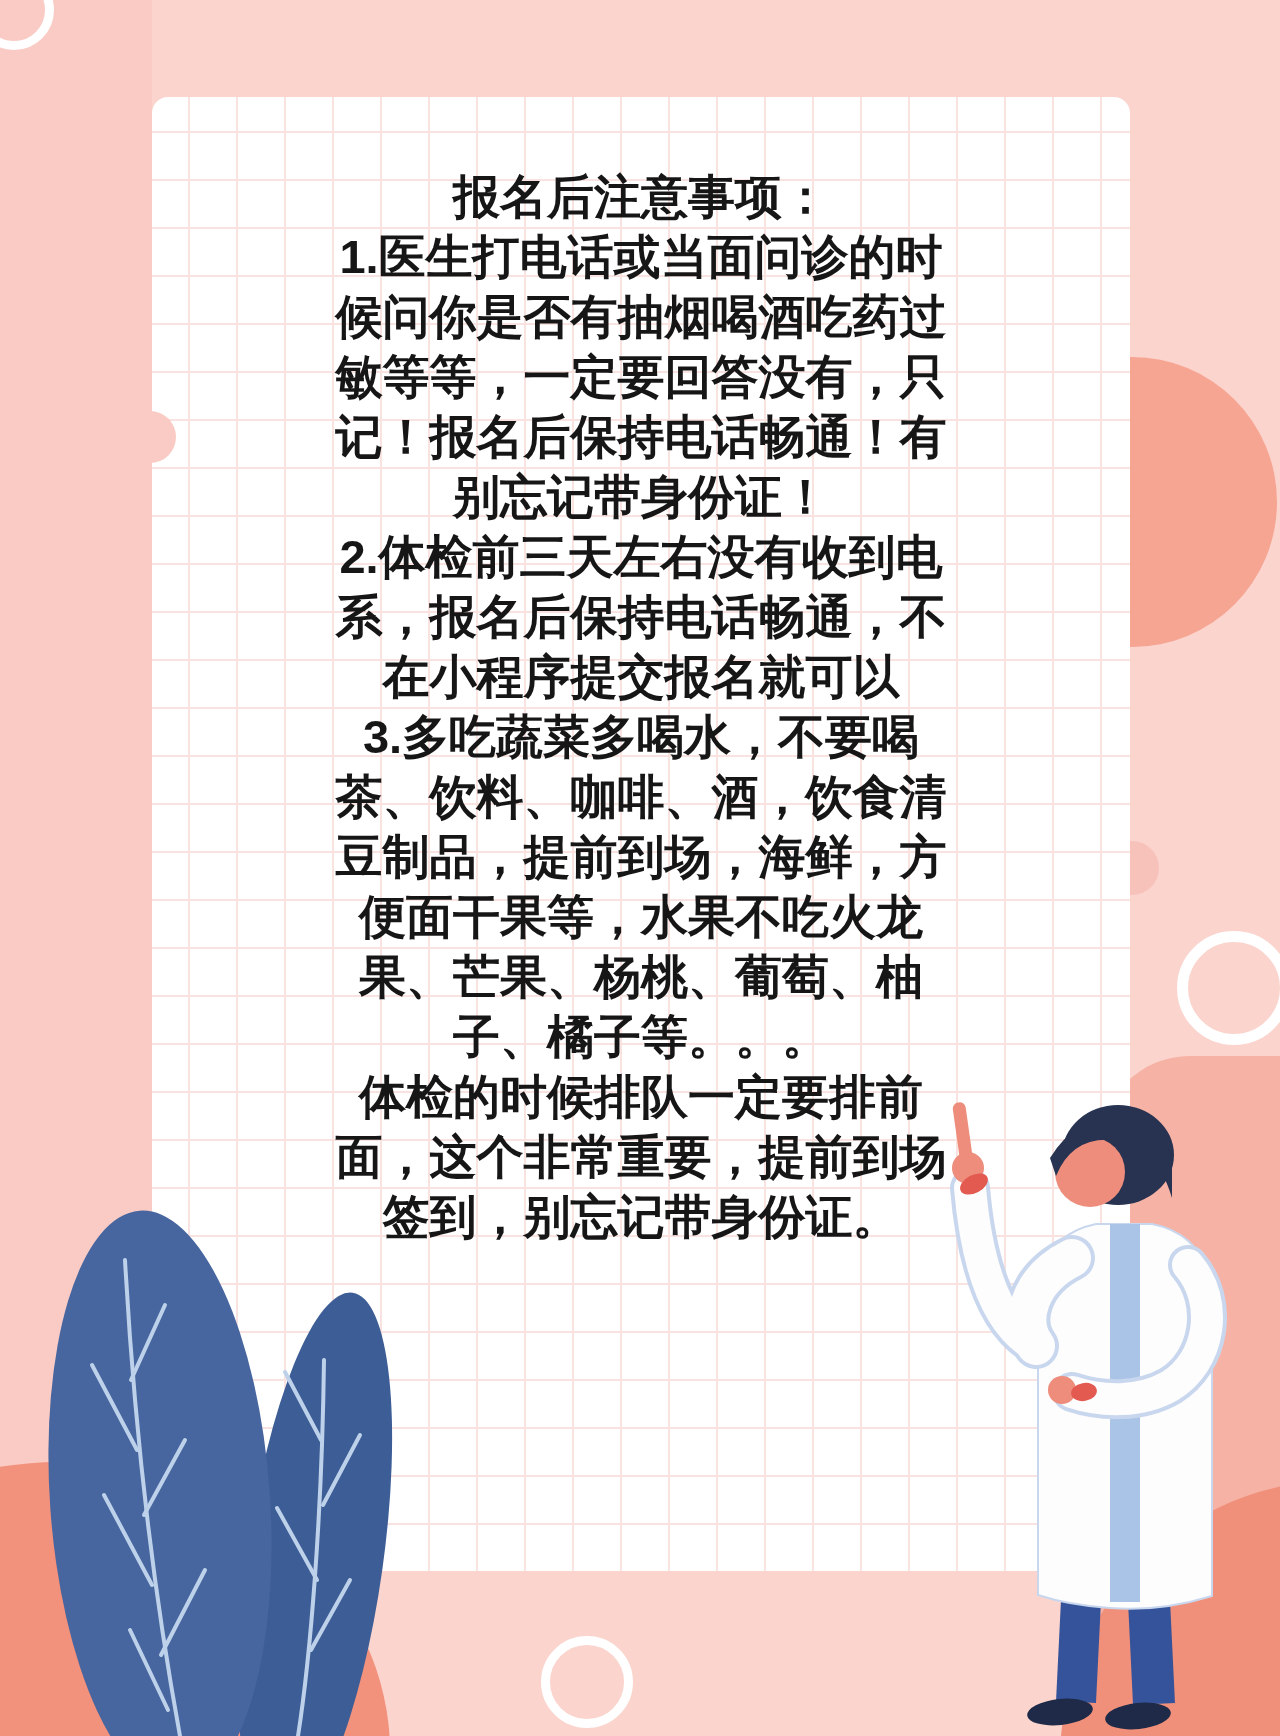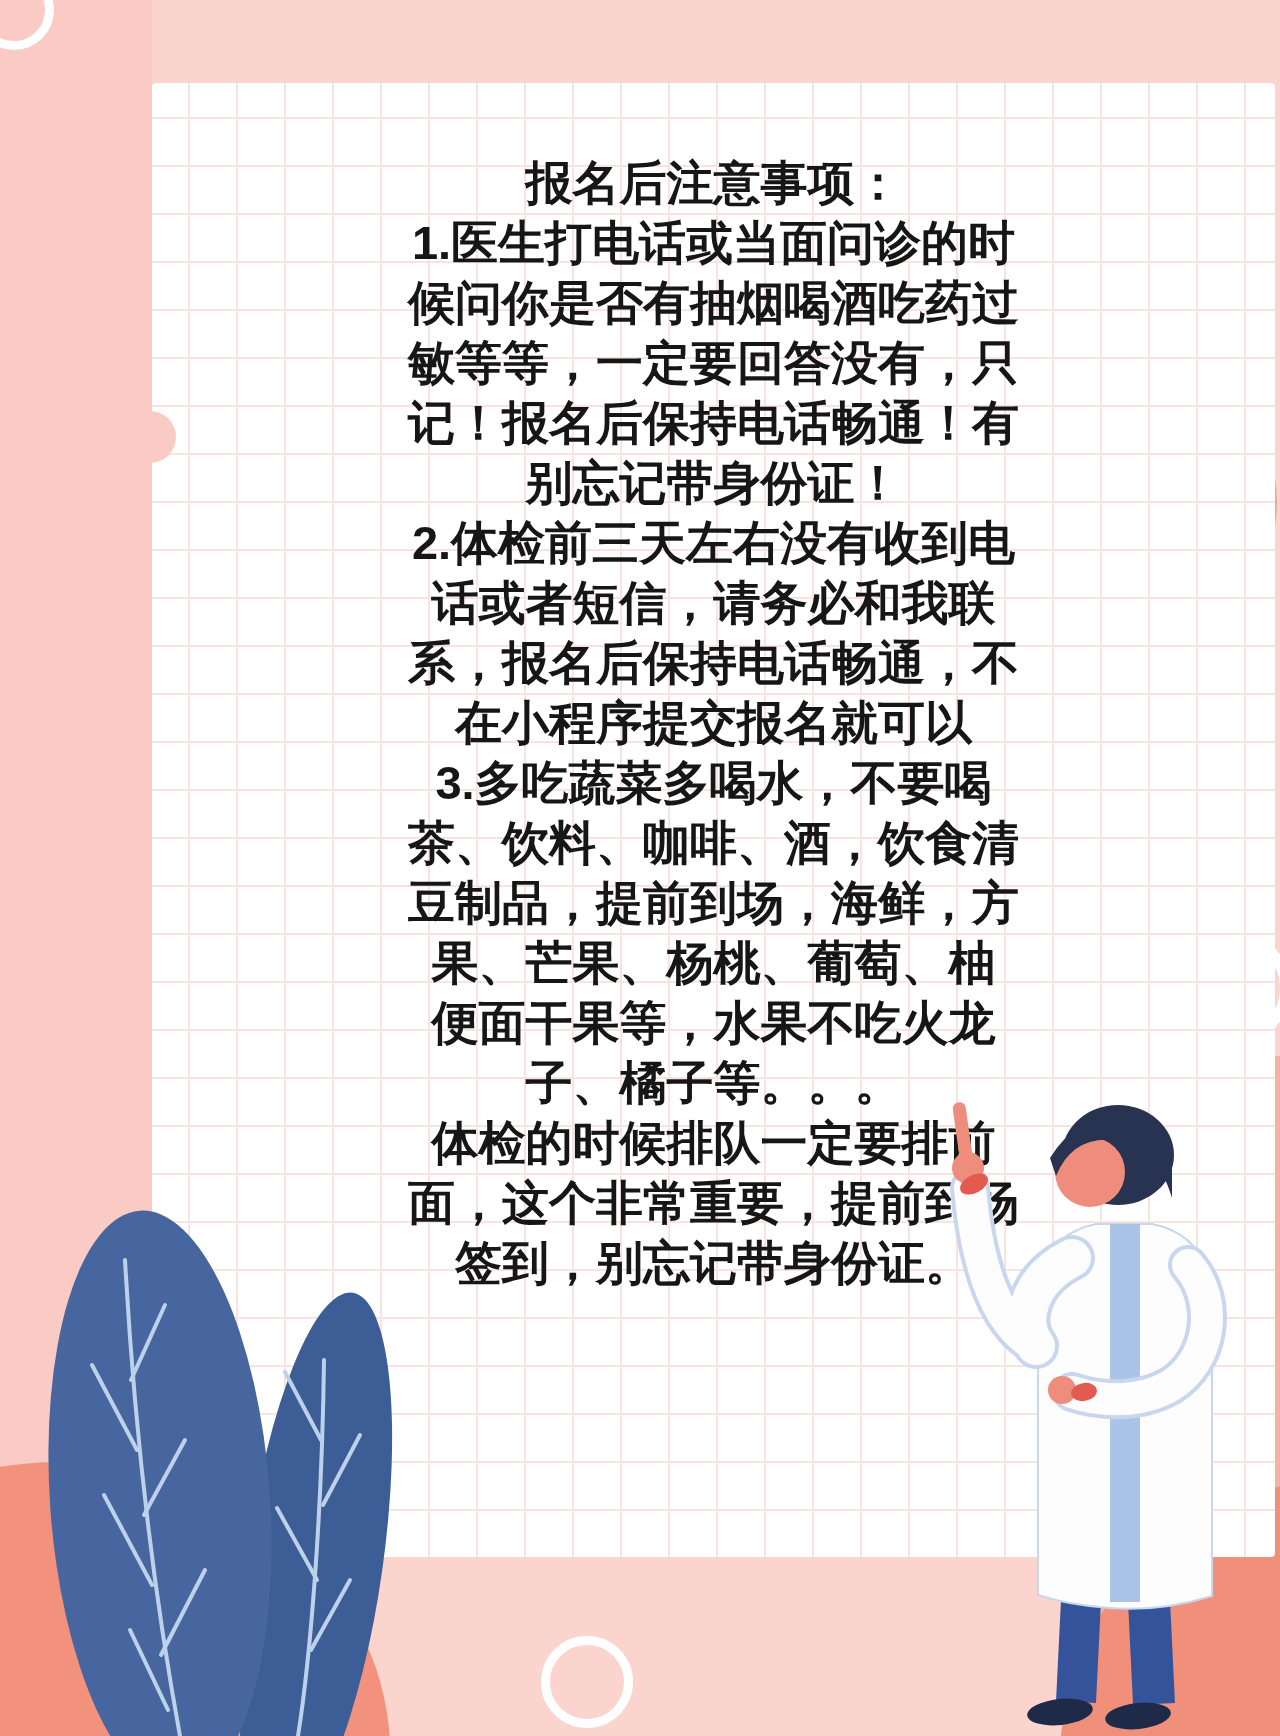--- a/index.html
+++ b/index.html
@@ -20,21 +20,21 @@
     border-top-left-radius:90px;z-index:2;}
   .salmon-corner{left:1060px;top:1480px;width:560px;height:560px;background:var(--salmon_deep);z-index:2;}
   .salmon-blob{left:-270px;top:1462px;width:660px;height:580px;background:var(--salmon_blob);z-index:2;}
   .ring{border:10px solid var(--ring);background:transparent;z-index:2;}
   .ring-top-left{left:-26px;top:-30px;width:62px;height:62px;border-width:9px;}
   .ring-mid-right{left:1177px;top:931px;width:92px;height:92px;border-width:11px;}
   .ring-bottom{left:541px;top:1636px;width:74px;height:74px;border-width:9px;}
 
   
   .card{
-    left:152px;top:83px;width:1123px;height:1474px;z-index:3;border-radius:4px;
+    left:152px;top:97px;width:978px;height:1474px;z-index:3;border-radius:16px;
     background-color:var(--card);
     background-image:
       linear-gradient(var(--grid) 2px, transparent 2px),
       linear-gradient(90deg, var(--grid) 2px, transparent 2px);
     background-size:48px 48px;background-position:-12px -14px;
   }
   .bump-left{left:124px;top:411px;width:52px;height:52px;background:var(--left_strip);z-index:4;}
 
   .text-block{position:absolute;left:0;top:70px;width:100%;}
   .line{
@@ -78,28 +78,27 @@
 
   <div class="abs card">
     <div class="text-block">
       <div class="line">报名后注意事项：</div>
       <div class="line">1.医生打电话或当面问诊的时</div>
       <div class="line">候问你是否有抽烟喝酒吃药过</div>
       <div class="line">敏等等，一定要回答没有，只</div>
       <div class="line">记！报名后保持电话畅通！有</div>
       <div class="line">别忘记带身份证！</div>
       <div class="line">2.体检前三天左右没有收到电</div>
-      <div class="line">话或者短信，请务必和我联</div>
       <div class="line">系，报名后保持电话畅通，不</div>
       <div class="line">在小程序提交报名就可以</div>
       <div class="line">3.多吃蔬菜多喝水，不要喝</div>
       <div class="line">茶、饮料、咖啡、酒，饮食清</div>
       <div class="line">豆制品，提前到场，海鲜，方</div>
+      <div class="line">便面干果等，水果不吃火龙</div>
       <div class="line">果、芒果、杨桃、葡萄、柚</div>
-      <div class="line">便面干果等，水果不吃火龙</div>
       <div class="line">子、橘子等。。。</div>
       <div class="line">体检的时候排队一定要排前</div>
       <div class="line">面，这个非常重要，提前到场</div>
       <div class="line">签到，别忘记带身份证。</div>
     </div>
   </div>
   <div class="abs circle bump-left"></div>
 
   <svg class="abs plant" viewBox="0 0 370 536" width="370" height="536">
     <g>

